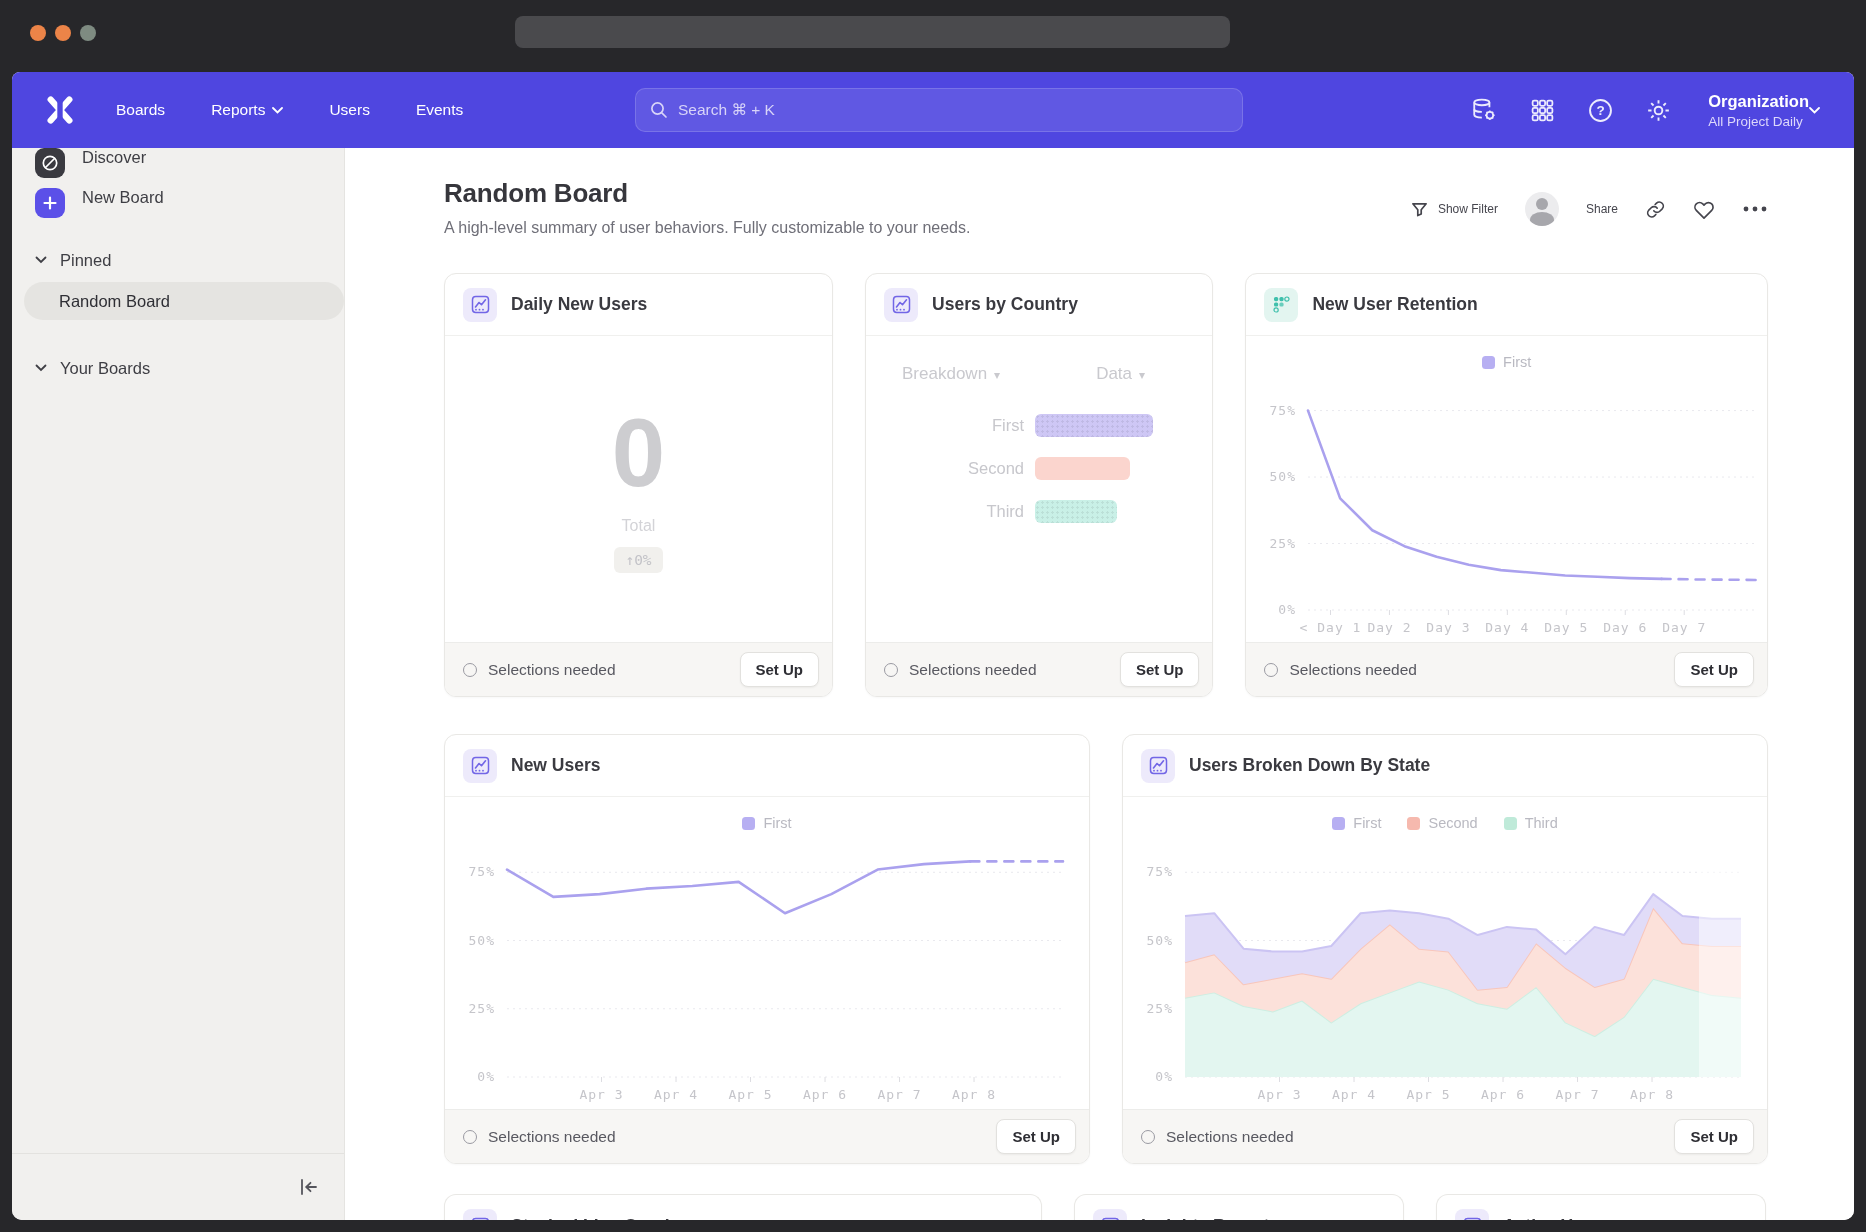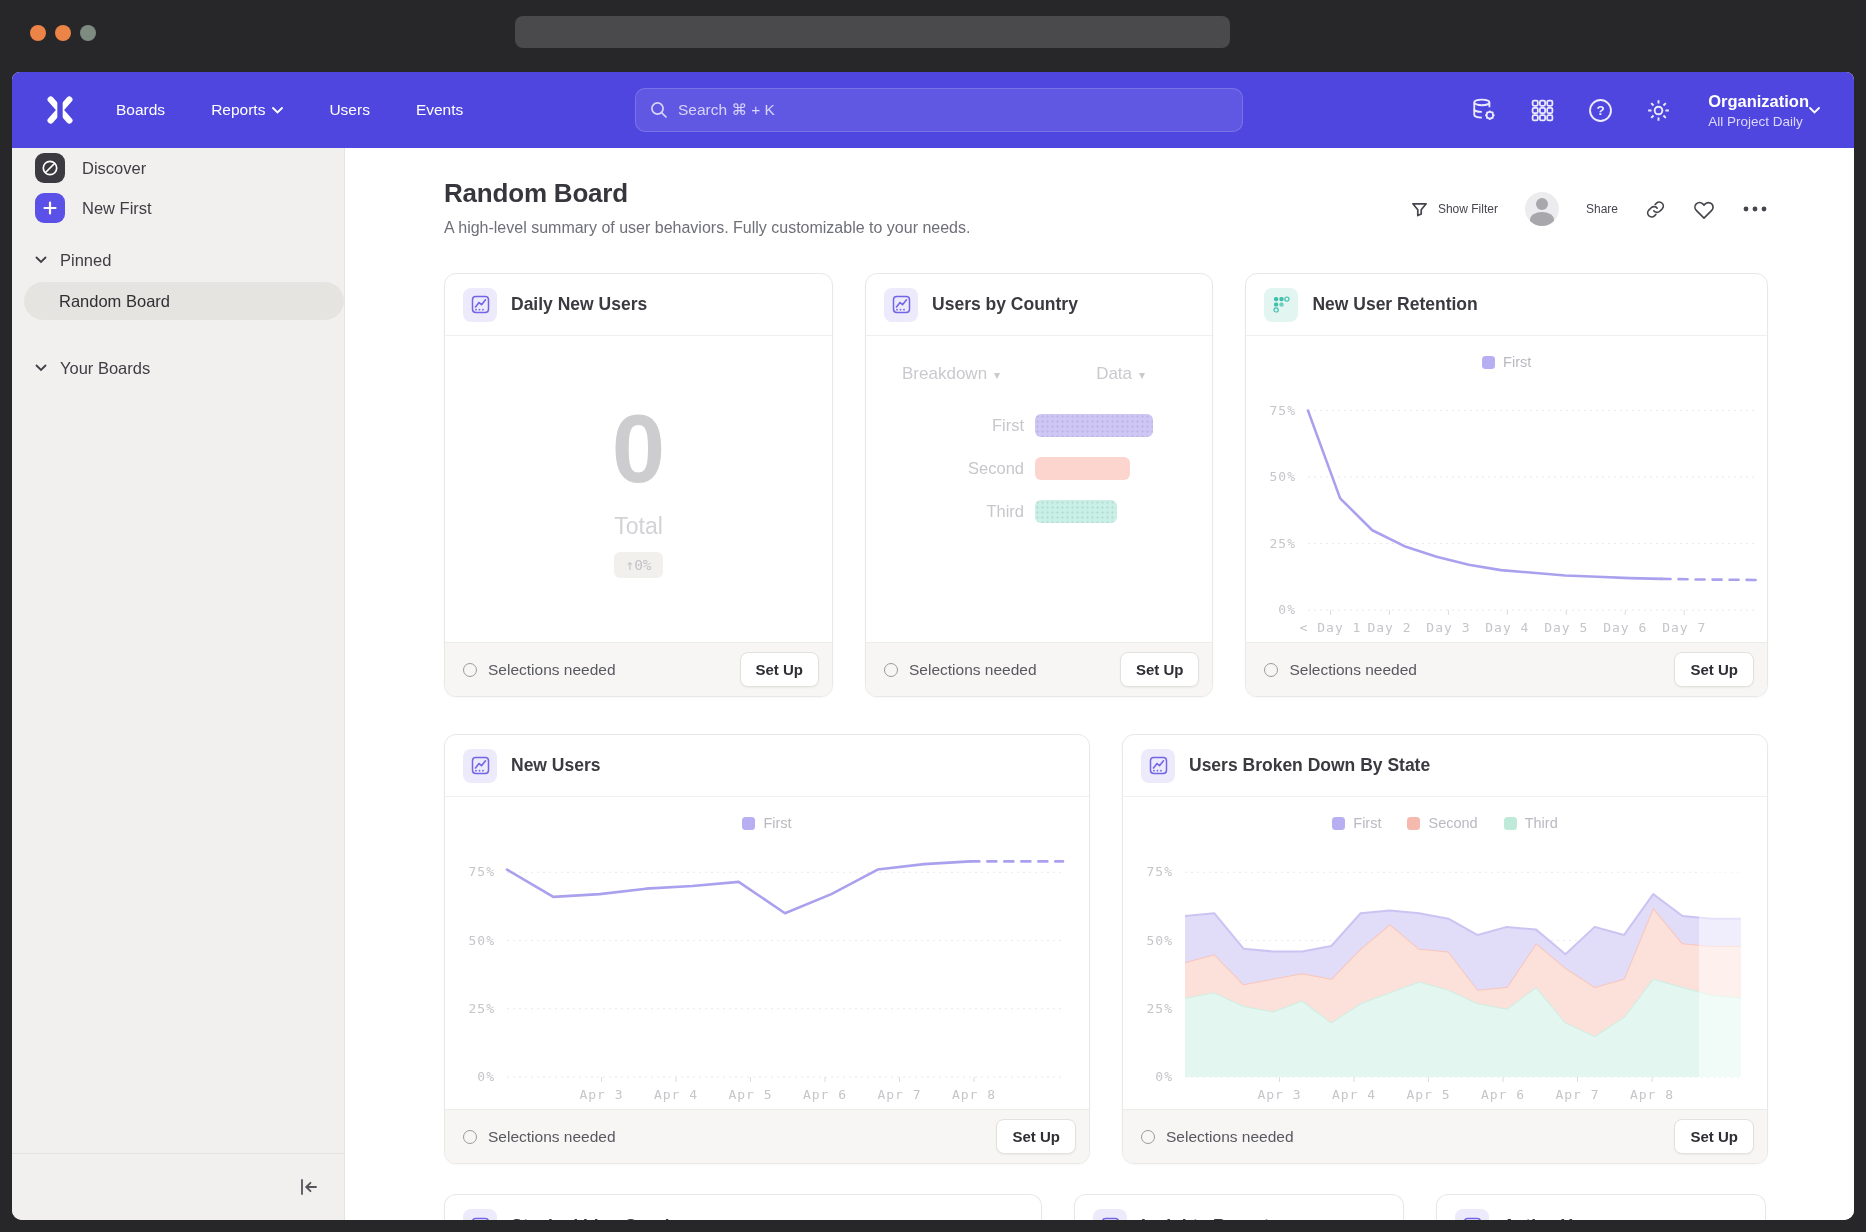--- a/index.html
+++ b/index.html
@@ -30,21 +30,21 @@
   .nav-search input::placeholder { color:#d8d4f8; }
   .nav-right { margin-left:auto; display:flex; align-items:center; gap:30px; }
   .nav-icon { width:28px; height:28px; display:flex; align-items:center; justify-content:center; color:#ecebfd; }
   .org { display:flex; align-items:center; gap:0; margin-left:6px; }
   .org-name { color:#fff; font-size:16.5px; font-weight:700; }
   .org-scope { color:#ddd8fb; font-size:13.5px; margin-top:3px; }
 
   
   .app-body { flex:1; display:flex; min-height:0; }
   .sidebar { width:333px; flex:none; background:#f1f0ee; border-right:1px solid #e5e4e1; position:relative; padding:0 14px; }
-  .side-row { height:40px; display:flex; align-items:center; gap:17px; padding:0 9px; font-size:16.5px; color:#3e3e44; border-radius:10px; }
+  .side-row { height:40px; display:flex; align-items:flex-start; gap:17px; padding:0 9px; font-size:16.5px; color:#3e3e44; border-radius:10px; }
   .sq-icon { width:30px; height:30px; border-radius:9px; display:flex; align-items:center; justify-content:center; flex:none; }
   .discover-sq { background:#3a3a40; }
   .newboard-sq { background:#5b50e8; }
   .side-section { height:40px; margin-top:12px; display:flex; align-items:center; gap:13px; padding:0 9px; font-size:16.5px; color:#3e3e44; }
   .side-pill { height:38px; margin:2px -14px 0 -2px; background:#e5e4e1; border-radius:21px;
                display:flex; align-items:center; padding-left:35px; font-size:16.5px; color:#2f2f35; }
   .side-foot { position:absolute; left:0; right:0; bottom:0; height:67px; border-top:1px solid #e3e2df;
                display:flex; align-items:center; justify-content:flex-end; padding-right:24px; }
 
   .main { flex:1; background:#fff; padding:30px 0 0 99px; overflow:hidden; }
@@ -73,21 +73,21 @@
   .card-foot { height:54px; flex:none; background:#f7f6f4; border-top:1px solid #ececea;
                display:flex; align-items:center; justify-content:space-between; padding:0 13px 0 18px; }
   .status { display:flex; align-items:center; gap:11px; font-size:15.5px; color:#585860; }
   .status-circle { width:14px; height:14px; border:1.5px solid #9a9aa2; border-radius:50%; }
   .setup-btn { background:#fff; border:1px solid #e2e1de; border-radius:8px; padding:8px 15px; font-size:15px;
                font-weight:700; color:#2e2e34; font-family:inherit; box-shadow:0 1px 2px rgba(0,0,0,0.05); }
 
   
   .big-center { flex:1; display:flex; flex-direction:column; align-items:center; justify-content:center; }
   .big-zero { font-size:96px; font-weight:700; color:#cdcdd0; line-height:1; }
-  .big-label { font-size:23px; color:#d3d3d7; margin-top:16px; }
+  .big-label { font-size:16px; color:#d3d3d7; margin-top:16px; }
   .delta-badge { margin-top:12px; background:#f1f0ed; border-radius:6px; padding:5px 11px;
                  font-family:"DejaVu Sans Mono",monospace; font-size:14.5px; color:#c3c3c8; }
 
   
   .ubc-head { display:flex; margin:28px 36px 0 36px; color:#c9c9ce; font-size:17px; }
   .ubc-head .col2 { margin-left:96px; }
   .caret { font-size:12px; margin-left:7px; color:#c9c9ce; }
   .ubc-rows { margin-top:30px; }
   .ubc-row { display:flex; align-items:center; margin-bottom:20px; }
   .ubc-label { width:158px; text-align:right; color:#c7c7cc; font-size:16.5px; flex:none; }
@@ -206,21 +206,21 @@
             </svg>
         </span>
         <span>Discover</span>
       </div>
       <div class="side-row">
         <span class="sq-icon newboard-sq">
           <svg width="16" height="16" viewBox="0 0 16 16">
               <path d="M8 2.5v11M2.5 8h11" stroke="#fff" stroke-width="2.2" stroke-linecap="round"></path>
             </svg>
         </span>
-        <span>New First</span>
+        <span>New Board</span>
       </div>
 
       <div class="side-section">
         <svg width="12" height="8" viewBox="0 0 12 8">
             <polyline points="1.5,1.5 6,6 10.5,1.5" fill="none" stroke="#3f3f45" stroke-width="1.8" stroke-linecap="round"></polyline>
           </svg>
         <span>Pinned</span>
       </div>
       <div class="side-pill">
         <span>Random Board</span>

